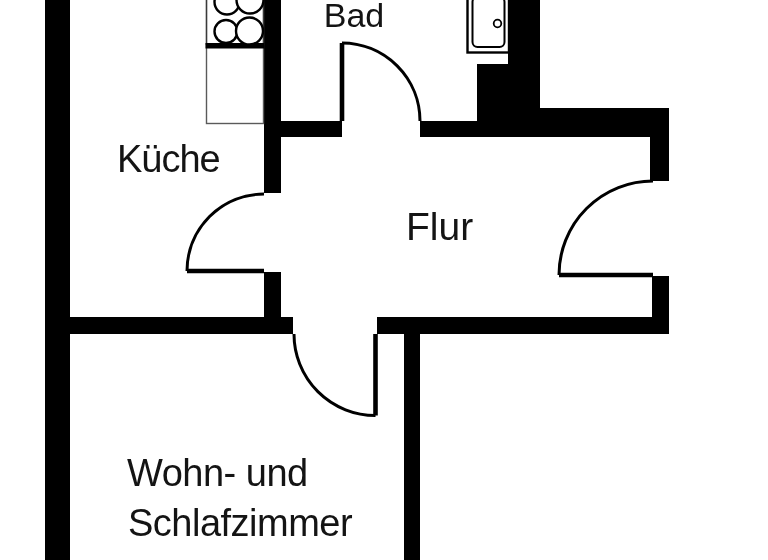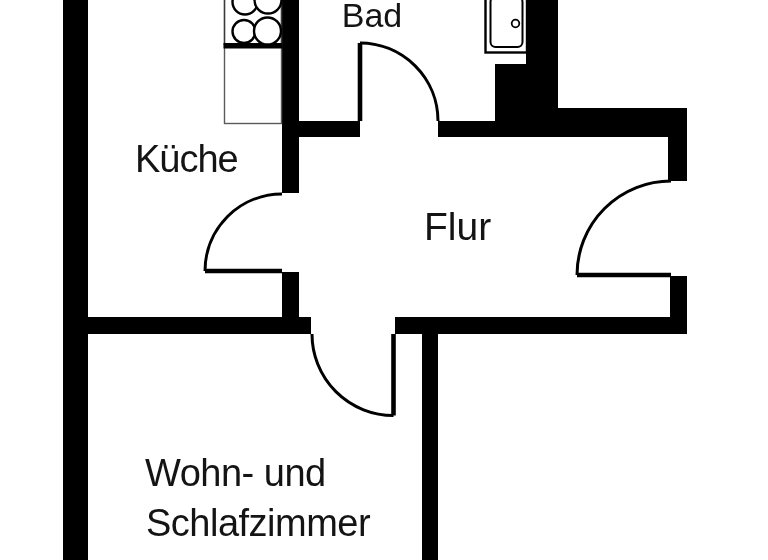--- a/index.html
+++ b/index.html
@@ -7,21 +7,20 @@
     padding: 0;
     background: #ffffff;
   }
   .stage {
     position: relative;
     width: 669px;
     height: 560px;
     background: #ffffff;
     overflow: hidden;
     font-family: "Liberation Sans", sans-serif;
-    padding-left: 18px;
   }
   svg { display: block; }
   text {
     font-family: "Liberation Sans", sans-serif;
     font-weight: 400;
   }
 </style>
 </head>
 <body>
 

